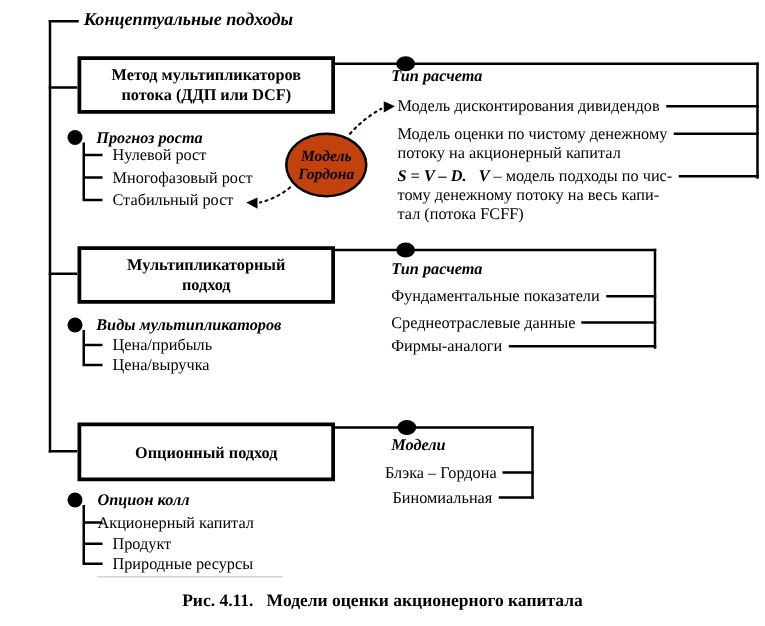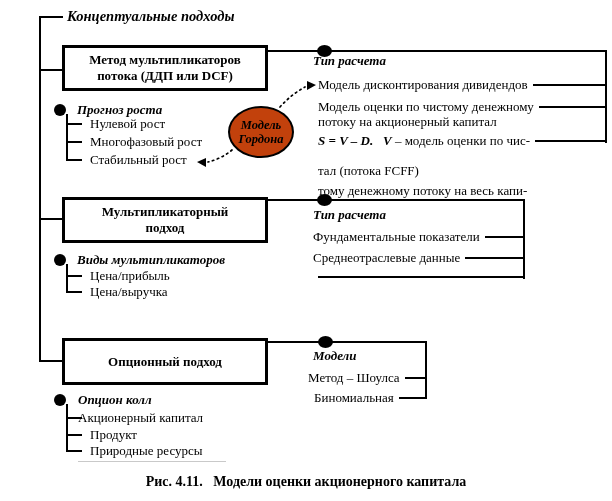--- a/index.html
+++ b/index.html
@@ -75,25 +75,25 @@
     <span class="txt">Модель оценки по чистому денежному</span>
     <span class="leader"></span>
   </div>
   <div class="item" style="left:318px;top:114px;">потоку на акционерный капитал</div>
 
   <div class="row" style="left:318px;top:133px;width:289px;">
     <span class="txt">
       <span class="mathseg">S = V – D.</span>
       <span>&nbsp;</span>
       <span class="mathseg">V</span>
-      <span>– модель оценки по чис-</span>
+      <span>– модель подходы по чис-</span>
     </span>
     <span class="leader"></span>
   </div>
-  <div class="item" style="left:318px;top:148px;margin-top:35px;">тому денежному потоку на весь капи-</div>
+  <div class="item" style="left:318px;top:148px;">тому денежному потоку на весь капи-</div>
   <div class="item" style="left:318px;top:163px;">тал (потока FCFF)</div>
 
   <div class="ln" style="left:39px;top:218px;width:23px;height:2px;"></div>
   <div class="box" style="left:62px;top:197px;width:200px;height:40px;">
     <span>Мультипликаторный</span>
     <span>подход</span>
   </div>
 
   <div class="bullet" style="left:54px;top:254px;width:12px;height:12px;"></div>
   <div class="grplabel" style="left:77px;top:252px;">Виды мультипликаторов</div>
@@ -110,20 +110,21 @@
 
   <div class="row" style="left:313px;top:229px;width:212px;">
     <span class="txt">Фундаментальные показатели</span>
     <span class="leader"></span>
   </div>
   <div class="row" style="left:313px;top:250px;width:212px;">
     <span class="txt">Среднеотраслевые данные</span>
     <span class="leader"></span>
   </div>
   <div class="row" style="left:313px;top:269px;width:212px;">
+    <span class="txt">Фирмы-аналоги</span>
     <span class="leader"></span>
   </div>
 
   <div class="ln" style="left:39px;top:360px;width:23px;height:2px;"></div>
   <div class="box" style="left:62px;top:338px;width:200px;height:41px;">
     <span>Опционный подход</span>
   </div>
 
   <div class="bullet" style="left:54px;top:394px;width:12px;height:12px;"></div>
   <div class="grplabel" style="left:78px;top:392px;">Опцион колл</div>
@@ -134,21 +135,21 @@
   <div class="item" style="left:78px;top:410px;">Акционерный капитал</div>
   <div class="item" style="left:90px;top:427px;">Продукт</div>
   <div class="item" style="left:90px;top:443px;">Природные ресурсы</div>
 
   <div class="ln" style="left:268px;top:341px;width:159px;height:2px;"></div>
   <div class="bullet" style="left:318px;top:336px;width:15px;height:12px;"></div>
   <div class="ln" style="left:425px;top:341px;width:2px;height:58px;"></div>
   <div class="grplabel" style="left:313px;top:348px;">Модели</div>
 
   <div class="row" style="left:308px;top:370px;width:119px;">
-    <span class="txt">Метод – Шоулса</span>
+    <span class="txt">Блэка – Гордона</span>
     <span class="leader"></span>
   </div>
   <div class="row" style="left:314px;top:390px;width:113px;">
     <span class="txt">Биномиальная</span>
     <span class="leader"></span>
   </div>
 
   <svg class="overlay" width="612" height="501" viewBox="0 0 612 501">
     <path d="M 280 107 C 288 98 296 92 305 87" fill="none" stroke="#000" stroke-width="1.7" stroke-dasharray="1.6 3.6" stroke-linecap="round"></path>
     <polygon points="316,85 307,81 307,90" fill="#000"></polygon>

